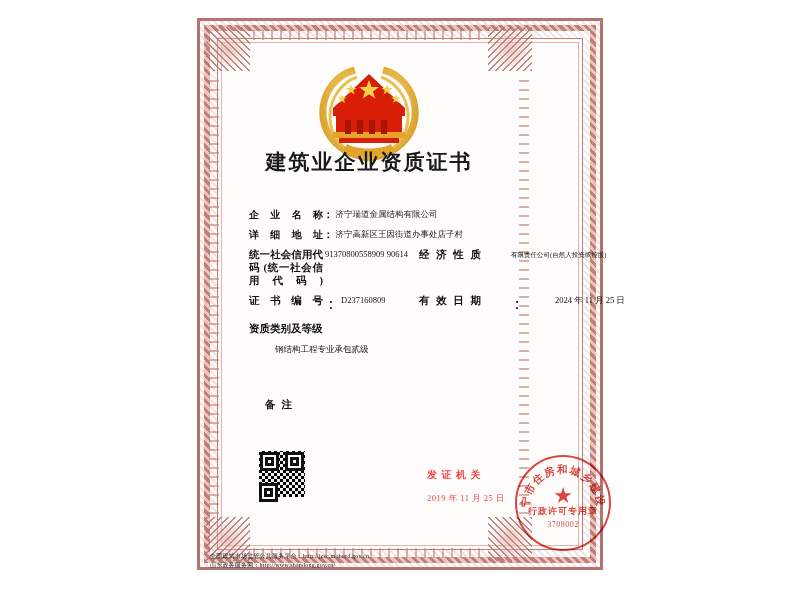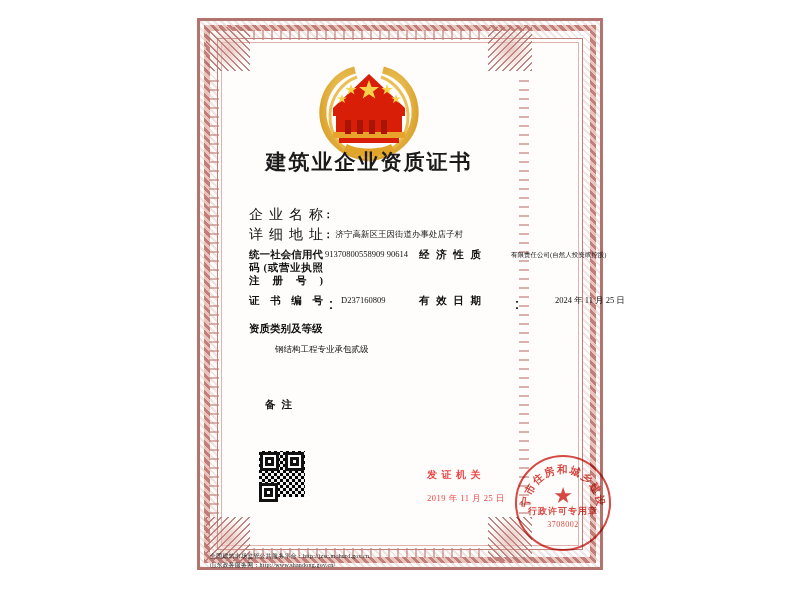--- a/index.html
+++ b/index.html
@@ -148,22 +148,22 @@
     color: #111;
   }
   .row {
     display: flex;
     align-items: flex-start;
     margin-bottom: 7px;
   }
   .row .label {
     width: 74px;
     flex: 0 0 74px;
-    font-size: 14px;
-    font-weight: normal;
+    font-size: 10px;
+    font-weight: bold;
     text-align: justify;
     text-align-last: justify;
     line-height: 13px;
     color: #111;
   }
   .row .colon {
     flex: 0 0 8px;
     font-size: 10.5px;
     font-weight: bold;
     line-height: 13px;
@@ -409,33 +409,34 @@
       </svg>
     </div>
 
     <div class="cert-title">建筑业企业资质证书</div>
 
     <div class="fields">
 
       <div class="row">
         <div class="label">企业名称</div>
         <div class="colon">：</div>
+        <div class="value">济宁瑞道金属结构有限公司</div>
       </div>
 
       <div class="row">
         <div class="label">详细地址</div>
         <div class="colon">：</div>
         <div class="value">济宁高新区王因街道办事处店子村</div>
       </div>
 
       <div class="row2">
         <div class="col-l">
           <div class="label small">
             <span>统一社会信用代码</span>
-            <span>(或营业执照注册号)</span>
+            <span>(统一社会信用代码)</span>
           </div>
           <div class="value">91370800558909 90614</div>
         </div>
         <div class="col-r">
           <div class="label">经济性质</div>
           <div class="value tiny">有限责任公司(自然人投资或控股)</div>
         </div>
       </div>
 
       <div class="row2">

